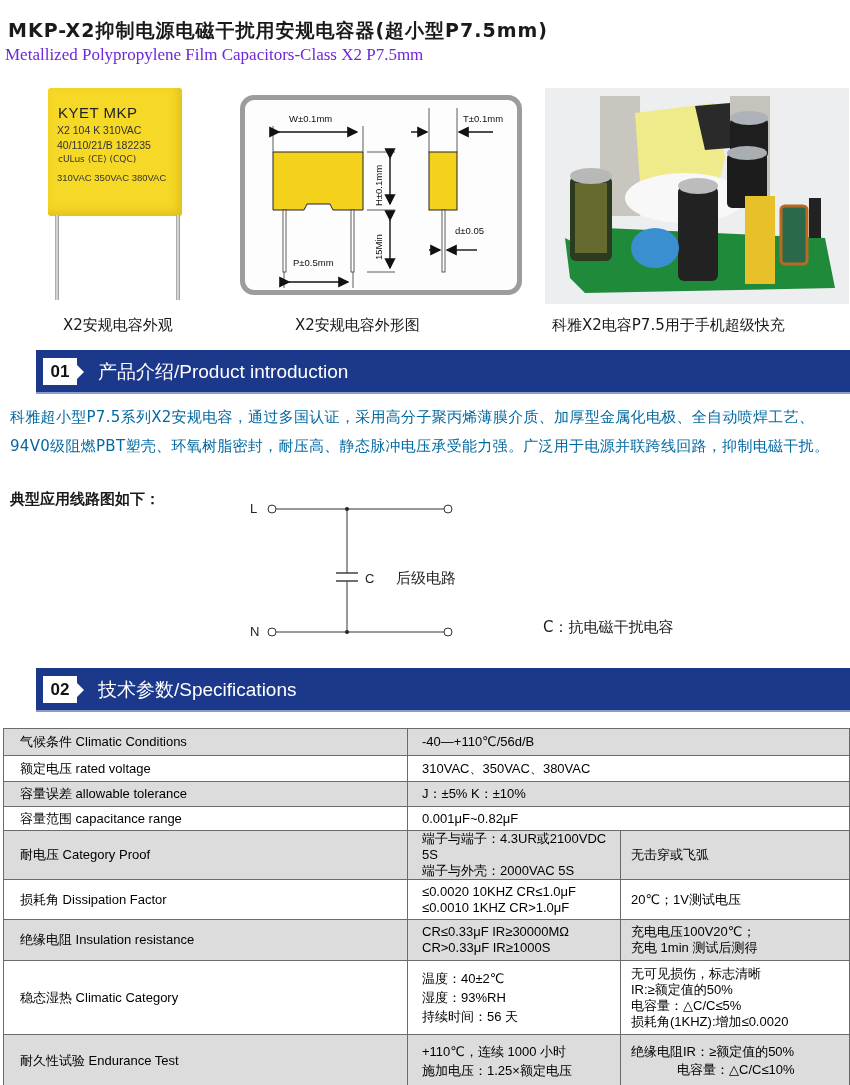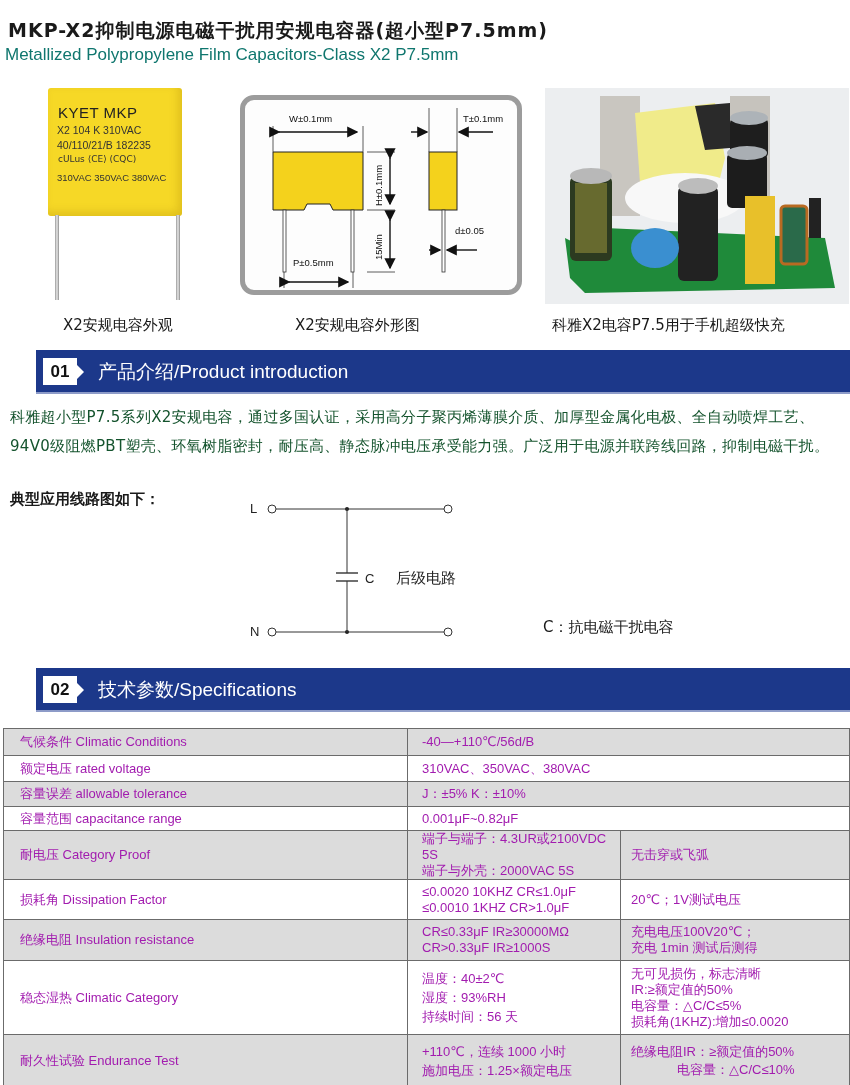--- a/index.html
+++ b/index.html
@@ -1,20 +1,20 @@
 <!DOCTYPE html>
 <html><head>
 <meta charset="utf-8">
 <style>
   * { box-sizing: border-box; margin: 0; padding: 0; }
   html, body { width: 850px; height: 1085px; background: #ffffff; overflow: hidden; }
   body { position: relative; font-family: "DejaVu Sans", "Liberation Sans", sans-serif; color: #1a1a1a; }
 
   .title-cn { position: absolute; left: 8px; top: 18px; font-size: 19px; font-weight: bold; letter-spacing: 1px; color: #1a1a1a; white-space: nowrap; }
-  .title-en { position: absolute; left: 5px; top: 45px; font-size: 17px; color: #0f766e; white-space: nowrap; font-family: Liberation Sans, sans-serif; }
+  .title-en { position: absolute; left: 5px; top: 45px; font-size: 17px; color: #6d28d9; white-space: nowrap; font-family: Liberation Serif, serif; }
 
   
   .img-box { position: absolute; }
   .caption { position: absolute; font-size: 15px; color: #1a1a1a; white-space: nowrap; text-align: center; }
 
   
   .cap-body { position: absolute; left: 48px; top: 88px; width: 134px; height: 128px; background: #f6d826; border-radius: 3px; box-shadow: inset -4px -4px 8px rgba(160,120,0,0.25); }
   .cap-body .t1 { position: absolute; left: 10px; top: 16px; font-size: 15px; font-family: "Liberation Sans", sans-serif; color: #222; letter-spacing: 0.5px; white-space: nowrap; }
   .cap-body .t2, .cap-body .t3, .cap-body .t5 { position: absolute; left: 9px; font-size: 10.5px; font-family: "Liberation Sans", sans-serif; color: #333; white-space: nowrap; }
   .cap-body .t2 { top: 36px; }
@@ -29,28 +29,28 @@
 
   
   .pcb { position: absolute; left: 545px; top: 88px; width: 304px; height: 216px; background: #e9ebee; overflow: hidden; }
 
   
   .sec-bar { position: absolute; left: 0; width: 850px; height: 44px; background: #1c388a; border-bottom: 2px solid #8d9bc8; margin-left: 36px; }
   .sec-num { position: absolute; left: 7px; top: 8px; width: 34px; height: 27px; background: #ffffff; color: #111; font-weight: bold; font-size: 17px; line-height: 27px; text-align: center; font-family: "Liberation Sans", sans-serif; }
   .sec-arrow { position: absolute; left: 41px; top: 15px; width: 0; height: 0; border-top: 7px solid transparent; border-bottom: 7px solid transparent; border-left: 7px solid #ffffff; }
   .sec-title { position: absolute; left: 62px; top: 9px; color: #ffffff; font-size: 19px; white-space: nowrap; font-family: "Liberation Sans", sans-serif; }
 
-  .intro { position: absolute; left: 10px; top: 403px; width: 832px; font-size: 15px; line-height: 29px; color: #14532d; letter-spacing: 0.3px; }
+  .intro { position: absolute; left: 10px; top: 403px; width: 832px; font-size: 15px; line-height: 29px; color: #0369a1; letter-spacing: 0.3px; }
   .circuit-label { position: absolute; left: 10px; top: 490px; font-size: 15px; font-weight: bold; color: #1a1a1a; white-space: nowrap; }
   .circuit { position: absolute; left: 230px; top: 495px; }
   .circuit-note { position: absolute; left: 543px; top: 618px; font-size: 15px; color: #1a1a1a; white-space: nowrap; }
 
   
   .spec-table { position: absolute; left: 3px; top: 728px; width: 847px; border-collapse: collapse; font-size: 13px; font-family: "Liberation Sans", "DejaVu Sans", sans-serif; }
-  .spec-table td { border: 1px solid #6b6b6b; padding: 0 8px; color: #a21caf; vertical-align: middle; line-height: 16px; }
+  .spec-table td { border: 1px solid #6b6b6b; padding: 0 8px; color: #000000; vertical-align: middle; line-height: 16px; }
   .spec-table tr.shade td { background: #dcdcdc; }
   .spec-table tr.plain td { background: #ffffff; }
   .spec-table td.c1 { width: 404px; padding-left: 16px; }
   .spec-table td.c2 { width: 213px; padding-left: 14px; }
   .spec-table td.c3 { padding-left: 10px; }
   .spec-table tr.full td.c2 { width: auto; }
 </style>
 </head>
 <body>
 

